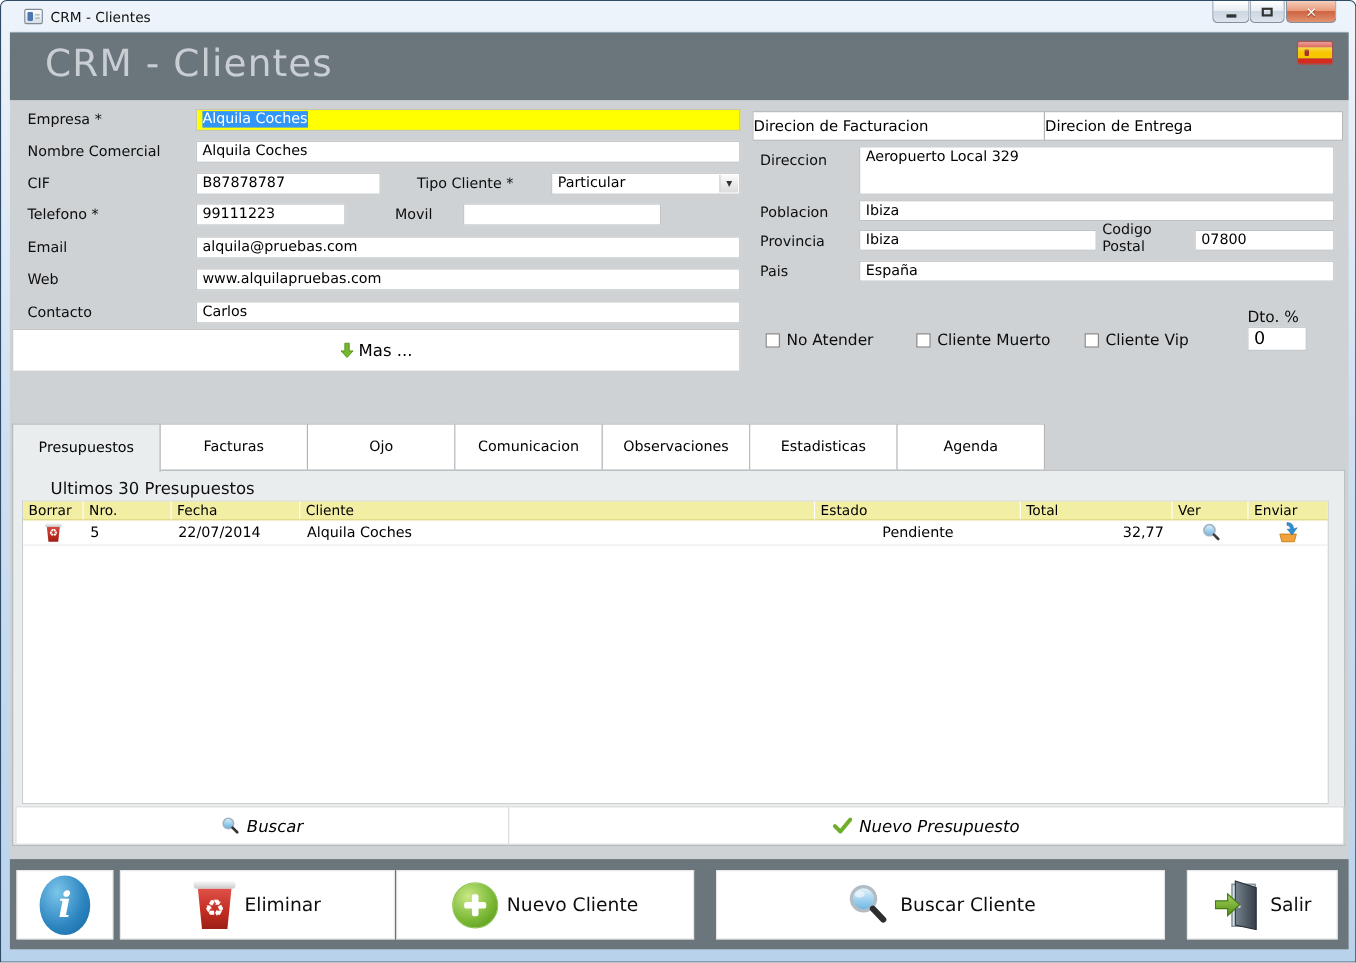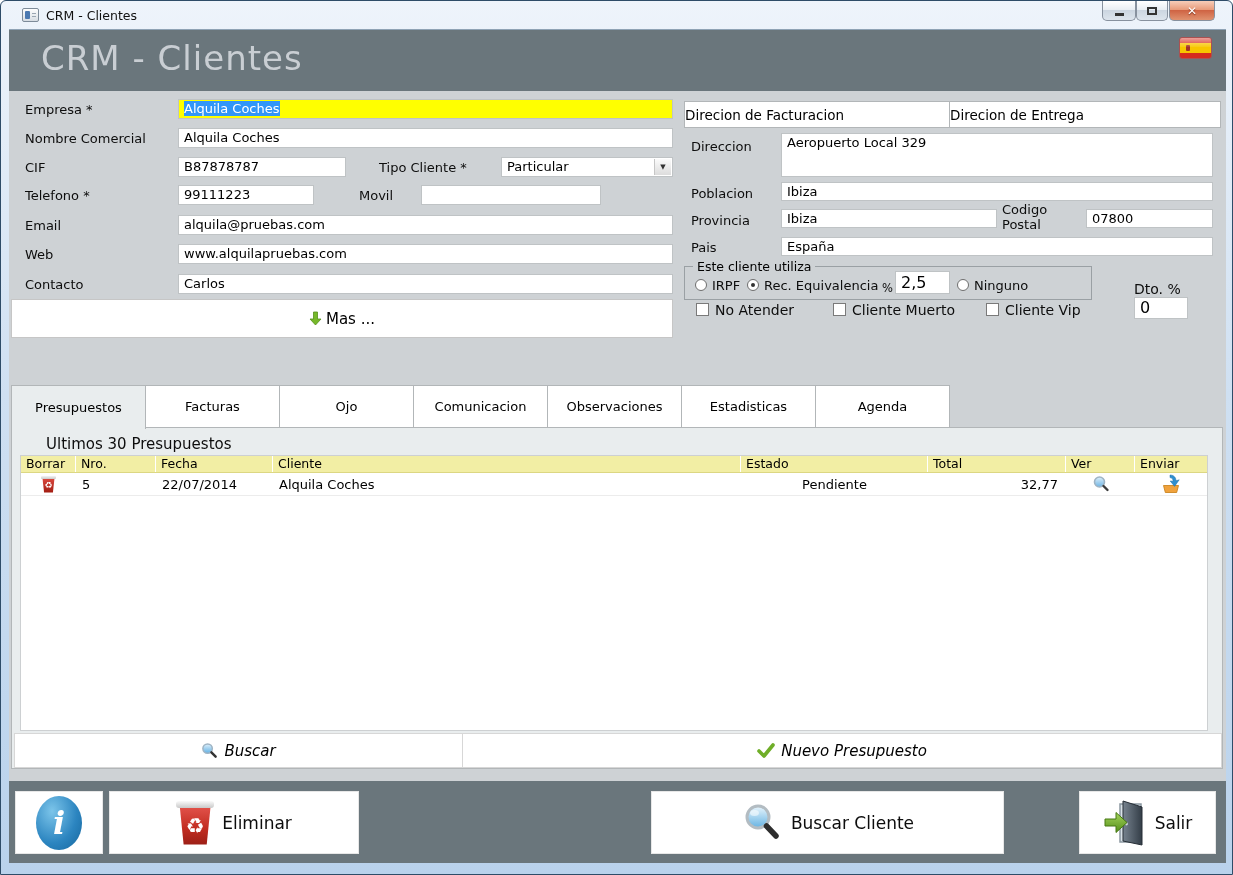--- a/index.html
+++ b/index.html
@@ -192,31 +192,20 @@
     <div class="inp" style="left:772px;top:152px;width:432px;height:19px;">Ibiza</div>
 
     <div class="lbl" style="left:682px;top:183px;">Provincia</div>
     <div class="inp" style="left:772px;top:179px;width:216px;height:19px;">Ibiza</div>
     <div class="lbl" style="left:993px;top:172px;width:70px;white-space:normal;line-height:15px;">Codigo Postal</div>
     <div class="inp" style="left:1077px;top:179px;width:127px;height:19px;">07800</div>
 
     <div class="lbl" style="left:682px;top:210px;">Pais</div>
     <div class="inp" style="left:772px;top:207px;width:432px;height:19px;">España</div>
 
-    <div class="gb" style="left:675px;top:236px;width:408px;height:34px;">
-      <span class="gb-legend">Este cliente utiliza</span>
-      <div class="rad" style="left:10px;top:12px;"></div>
-      <span class="lbl" style="left:27px;top:11px;">IRPF</span>
-      <div class="rad on" style="left:62px;top:12px;"></div>
-      <span class="lbl" style="left:79px;top:11px;">Rec. Equivalencia</span>
-      <span class="lbl" style="left:197px;top:14px;font-size:11.5px;">%</span>
-      <div class="inp" style="left:210px;top:4px;width:55px;height:23px;font-size:16px;line-height:17px;">2,5</div>
-      <div class="rad" style="left:272px;top:12px;"></div>
-      <span class="lbl" style="left:289px;top:11px;">Ninguno</span>
-    </div>
 
     <div class="lbl" style="left:1125px;top:251px;font-size:14px;">Dto. %</div>
     <div class="inp" style="left:1125px;top:267px;width:54px;height:22px;font-size:16px;line-height:16px;">0</div>
 
     <div class="cb" style="left:687px;top:273px;"></div>
     <span class="cb-lbl" style="left:706px;top:272px;">No Atender</span>
     <div class="cb" style="left:824px;top:273px;"></div>
     <span class="cb-lbl" style="left:843px;top:272px;">Cliente Muerto</span>
     <div class="cb" style="left:977px;top:273px;"></div>
     <span class="cb-lbl" style="left:996px;top:272px;">Cliente Vip</span>
@@ -314,21 +303,28 @@
       <div class="fbtn" style="left:6px;width:88px;">
         <div class="info-ic">i</div>
       </div>
       <div class="fbtn" style="left:100px;width:250px;">
         <div class="bin-wrap">
             <div class="lid"></div>
             <div class="body">♻</div>
           </div>
         <span>Eliminar</span>
       </div>
-      <div class="fbtn" style="left:642px;width:353px;">
+      <div class="fbtn" style="left:351px;width:271px;border-left:1px solid #d5d5d5;">
+        <div class="plus-ic">
+            <div class="h"></div>
+            <div class="v"></div>
+          </div>
+        <span>Nuevo Cliente</span>
+      </div>
+      <div class="fbtn" style="left:642px;width:408px;">
         <svg width="42" height="42" viewBox="0 0 42 42">
           <defs>
               <linearGradient id="lg3" x1="0" y1="0" x2="0" y2="1">
                 <stop offset="0" stop-color="#eaf6fd"></stop>
                 <stop offset="1" stop-color="#64b2e2"></stop>
               </linearGradient>
             </defs>
           <circle cx="17" cy="15" r="11" fill="url(#lg3)" stroke="#b3bcc2" stroke-width="3"></circle>
           <ellipse cx="13.5" cy="11" rx="4.5" ry="3" fill="#ffffff" opacity="0.55"></ellipse>
           <line x1="25.5" y1="24" x2="35" y2="34" stroke="#2e2e2e" stroke-width="5.5" stroke-linecap="round"></line>

